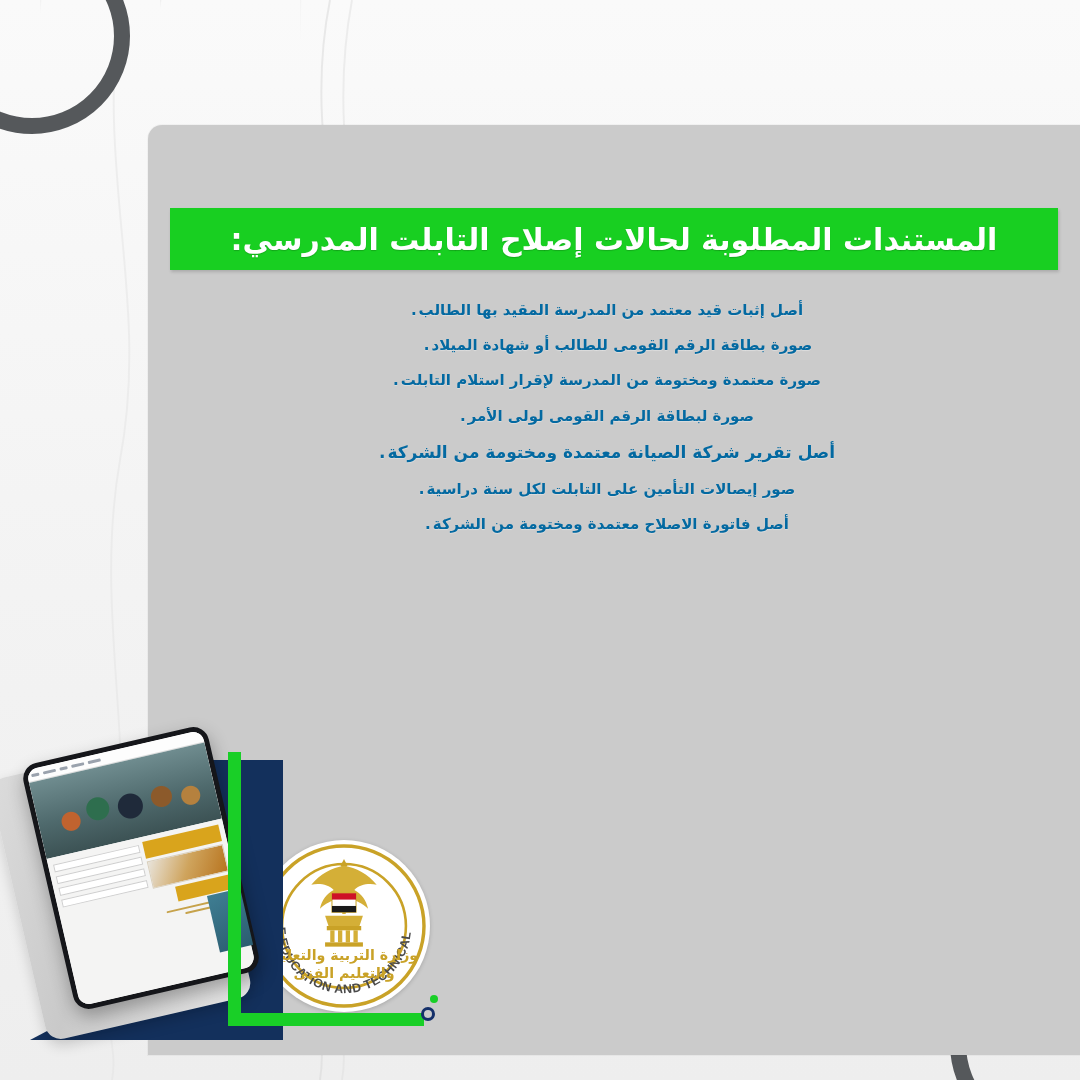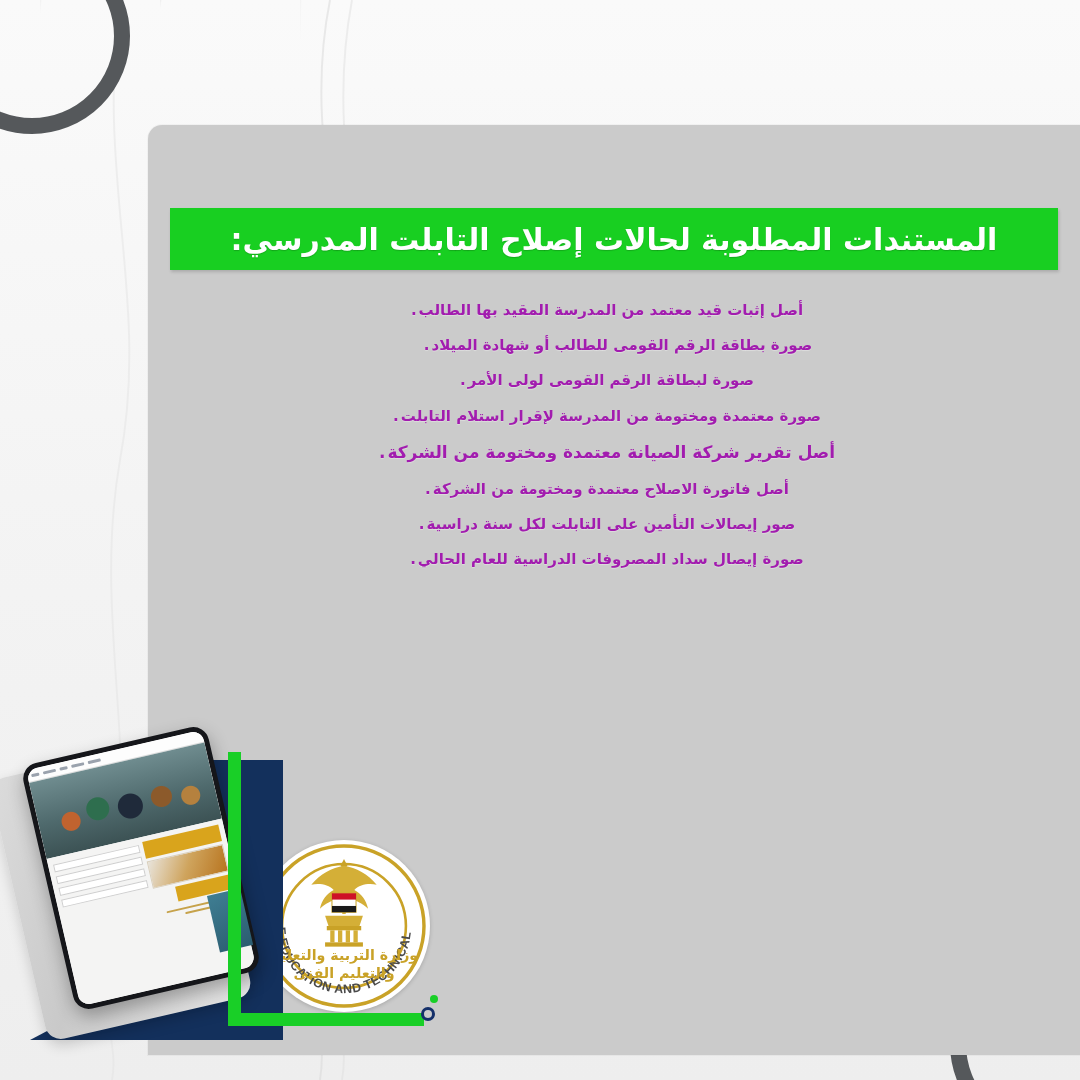--- a/index.html
+++ b/index.html
@@ -75,21 +75,21 @@
   
   .doc-list {
     position:absolute;
     left:0; right:14px;
     top:168px;
     list-style:none;
   }
   .doc-item {
     display:block;
     text-align:center;
-    color:#a21caf;
+    color:#0369a1;
     font-size:27px;
     font-weight:bold;
     line-height:1.28;
     padding:8px 18px;
     white-space:nowrap;
     text-shadow:0 1px 1px rgba(255,255,255,.35);
   }
   .doc-item .bullet { margin-inline-start:2px; }
 
   
@@ -242,36 +242,33 @@
     </div>
 
     <ul class="doc-list">
       <li class="doc-item" style="font-size: 15px;">
         <span>أصل إثبات قيد معتمد من المدرسة المقيد بها الطالب</span><span class="bullet">.</span>
       </li>
       <li class="doc-item" style="font-size: 15px; padding-left: 40px;">
         <span>صورة بطاقة الرقم القومى للطالب أو شهادة الميلاد</span><span class="bullet">.</span>
       </li>
       <li class="doc-item" style="font-size: 15px;">
+        <span>صورة معتمدة ومختومة من المدرسة لإقرار استلام التابلت</span><span class="bullet">.</span>
+      </li>
+      <li class="doc-item" style="font-size: 15px;">
         <span>صورة لبطاقة الرقم القومى لولى الأمر</span><span class="bullet">.</span>
-      </li>
-      <li class="doc-item" style="font-size: 15px;">
-        <span>صورة معتمدة ومختومة من المدرسة لإقرار استلام التابلت</span><span class="bullet">.</span>
       </li>
       <li class="doc-item" style="font-size: 17px;">
         <span>أصل تقرير شركة الصيانة معتمدة ومختومة من الشركة</span><span class="bullet">.</span>
       </li>
       <li class="doc-item" style="font-size: 15px;">
+        <span>صور إيصالات التأمين على التابلت لكل سنة دراسية</span><span class="bullet">.</span>
+      </li>
+      <li class="doc-item" style="font-size: 15px;">
         <span>أصل فاتورة الاصلاح معتمدة ومختومة من الشركة</span><span class="bullet">.</span>
-      </li>
-      <li class="doc-item" style="font-size: 15px;">
-        <span>صور إيصالات التأمين على التابلت لكل سنة دراسية</span><span class="bullet">.</span>
-      </li>
-      <li class="doc-item" style="font-size: 15px;">
-        <span>صورة إيصال سداد المصروفات الدراسية للعام الحالي</span><span class="bullet">.</span>
       </li>
     </ul>
 
     <div class="emblem">
       <svg viewBox="0 0 200 200">
         <defs>
           <path id="arcOuter" d="M 22,100 A 78,78 0 1 0 178,100"></path>
         </defs>
 
         <circle cx="100" cy="100" r="96" fill="#ffffff"></circle>

